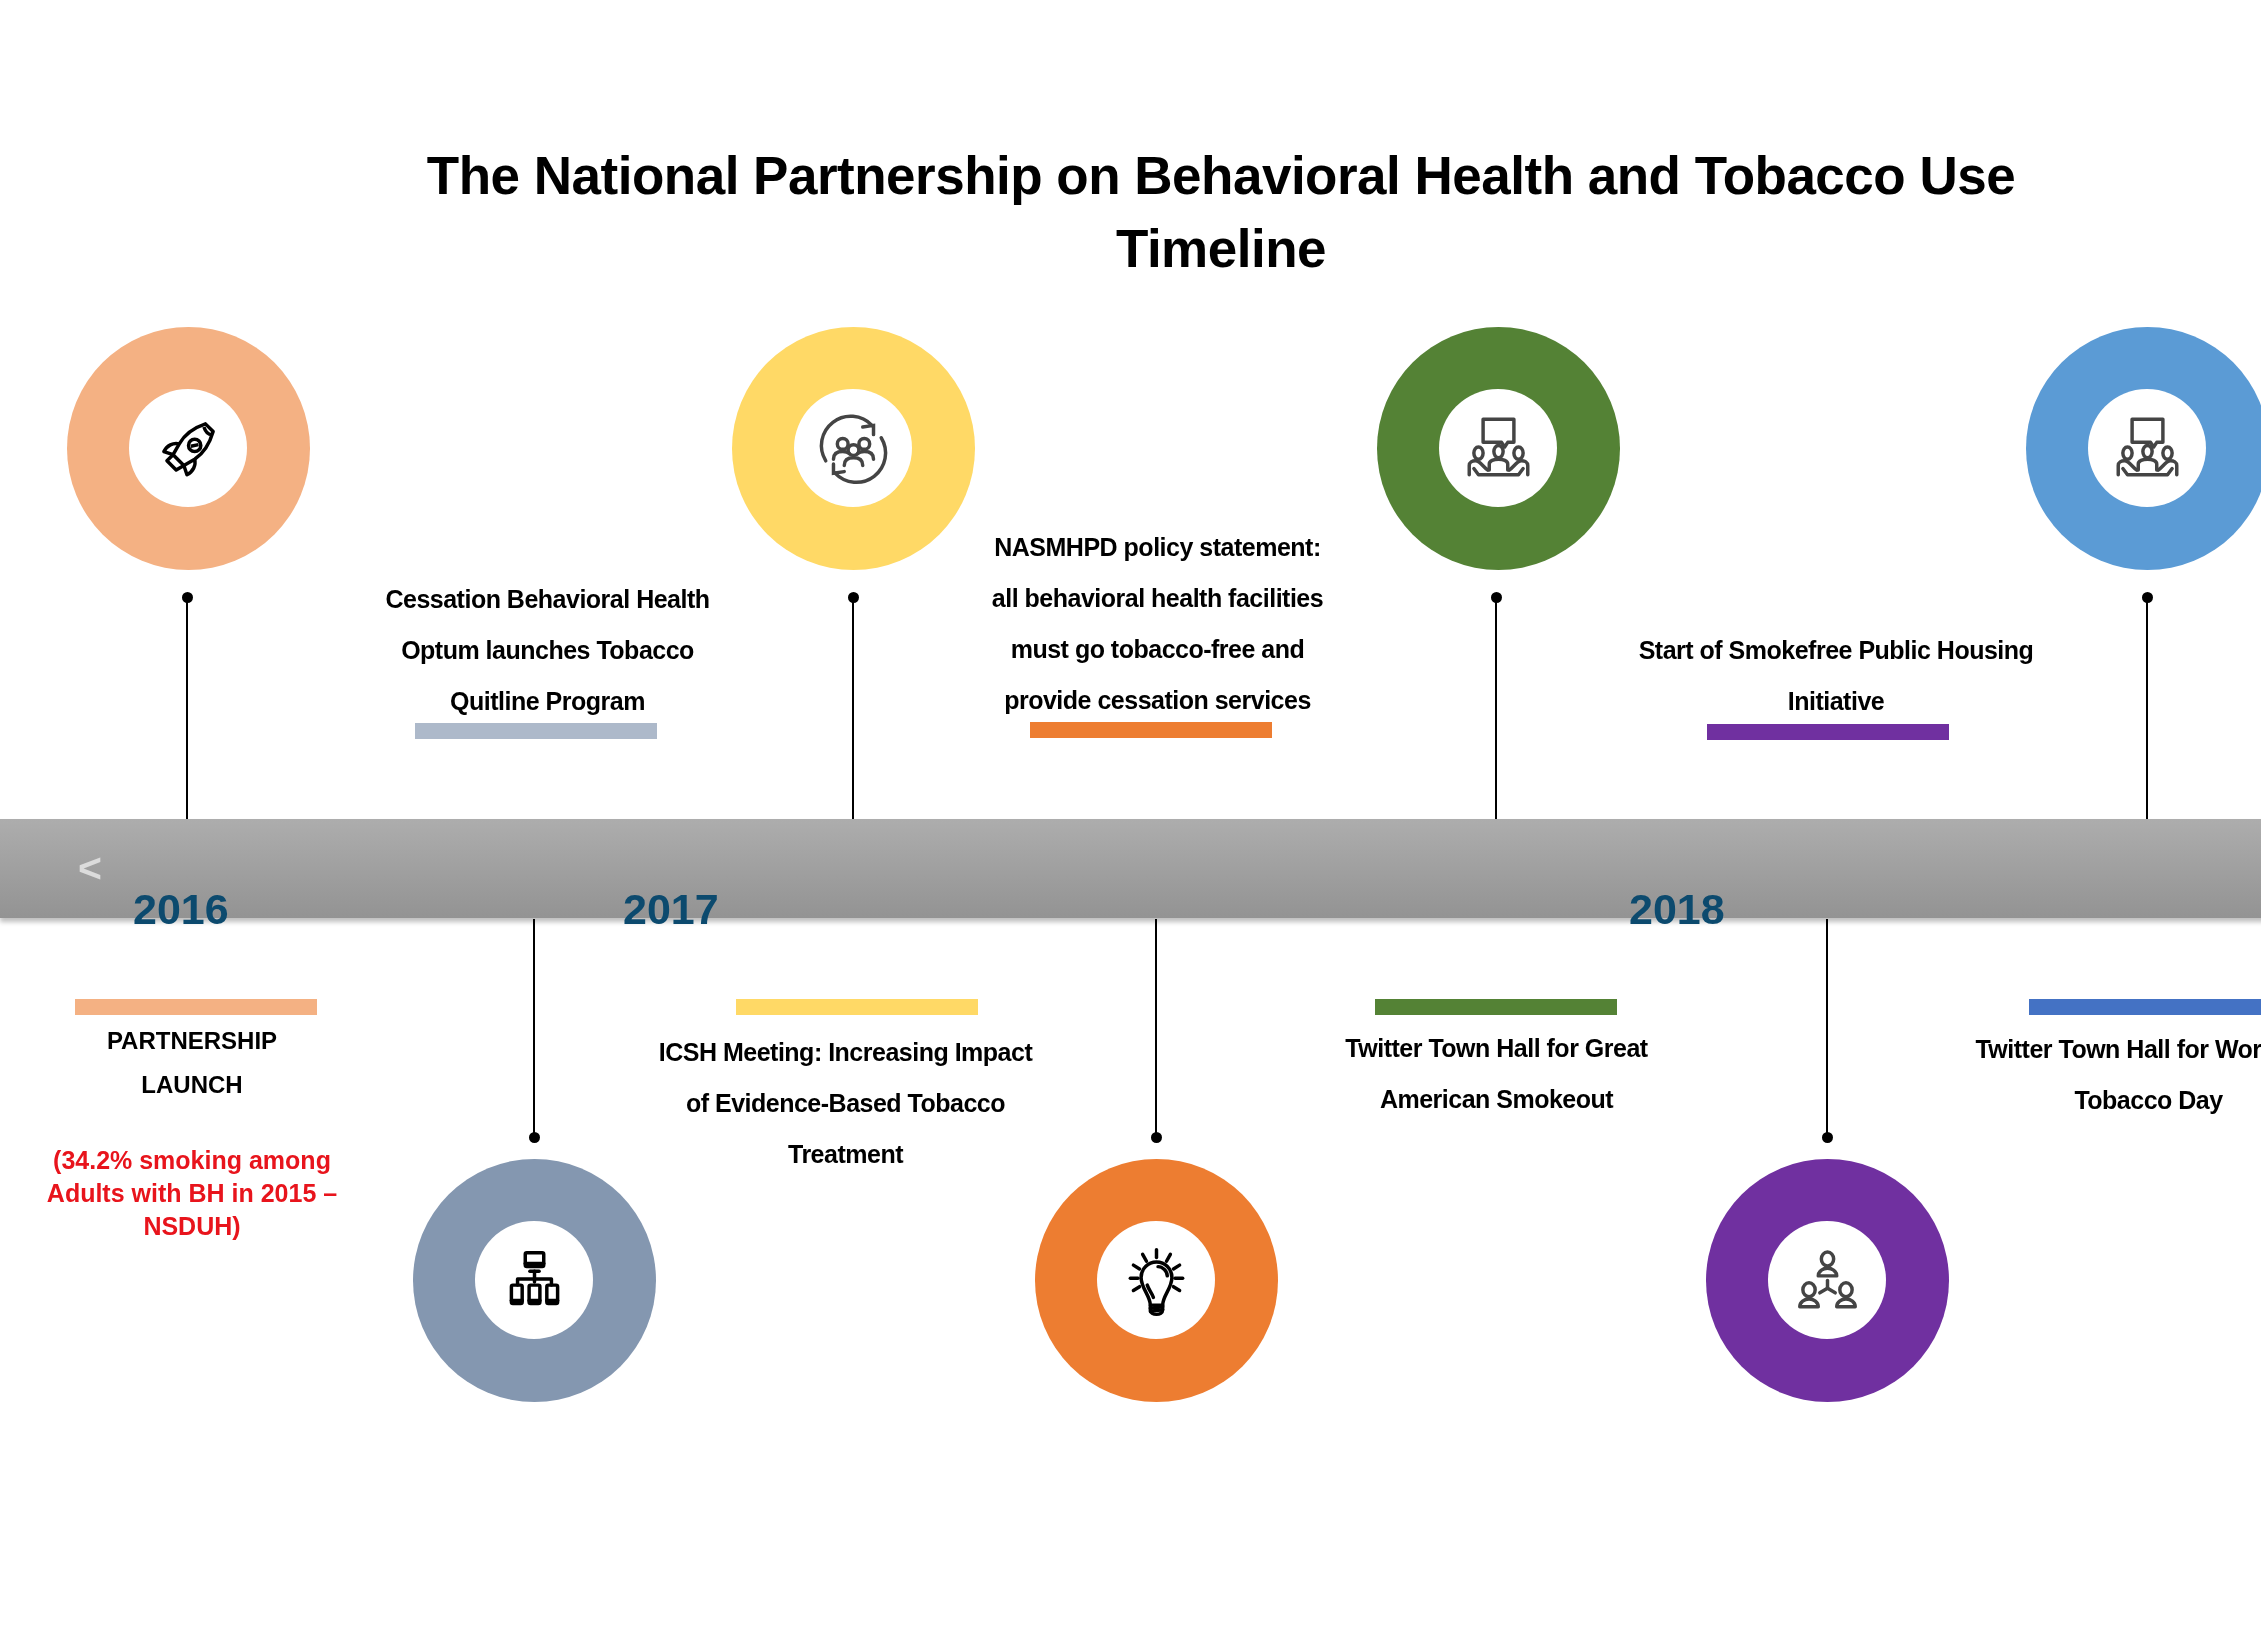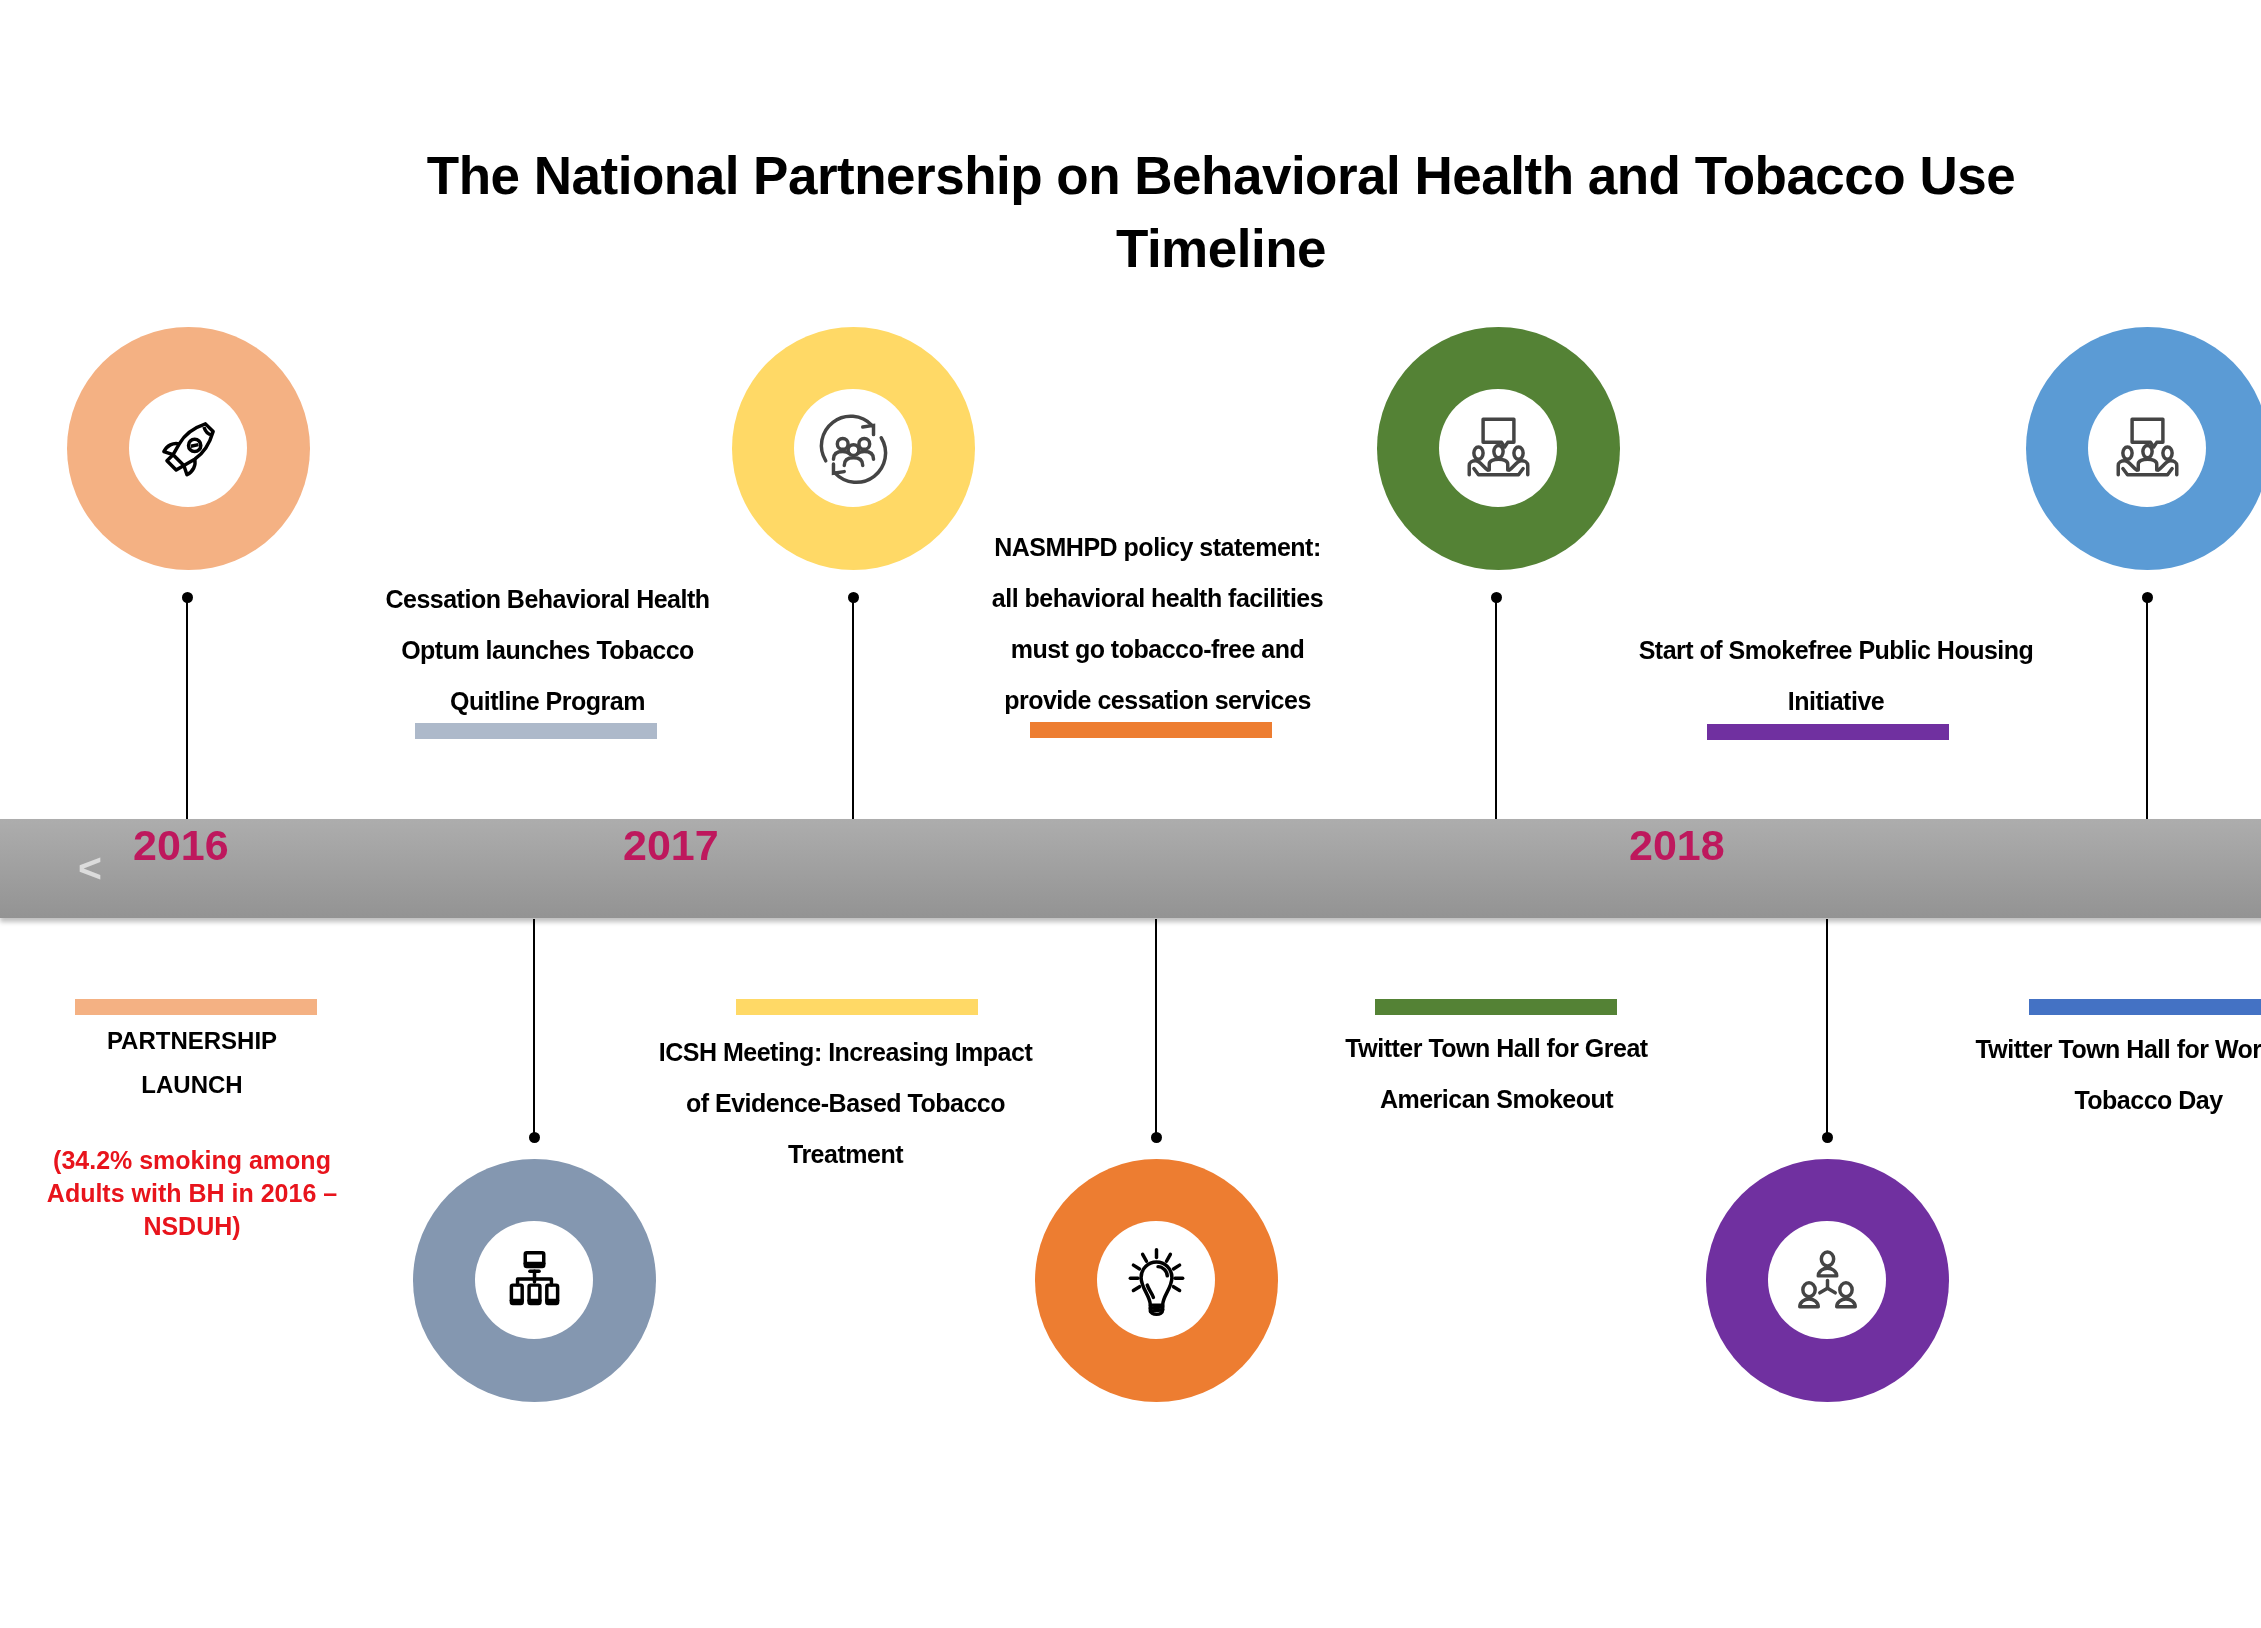--- a/index.html
+++ b/index.html
@@ -9,21 +9,21 @@
            font-size:53px; line-height:72px; letter-spacing:-0.5px; }
   .ring { position:absolute; width:243px; height:243px; border-radius:50%; }
   .ring .hole { position:absolute; left:62px; top:62px; width:118px; height:118px;
                 border-radius:50%; background:#fff; display:flex; align-items:center; justify-content:center; }
   .ring svg { width:77px; height:77px; }
   .stem { position:absolute; width:2.3px; background:#000; }
   .dot { position:absolute; width:11px; height:11px; border-radius:50%; background:#000; }
   .bar { position:absolute; left:0; top:819px; width:2442px; height:99px;
          background:linear-gradient(#adadad, #939393);
          box-shadow:0 3.6px 4.5px rgba(0,0,0,0.25); }
-  .year { position:absolute; top:818px; color:#be185d; font-weight:bold; font-size:43px; line-height:54px; }
+  .year { position:absolute; top:882px; color:#0c4a6e; font-weight:bold; font-size:43px; line-height:54px; }
   .arrow { position:absolute; top:841px; color:#dcdcdc; font-weight:bold; font-size:41px; line-height:54px; }
   .accent { position:absolute; height:16.3px; width:242px; }
   .evt { position:absolute; text-align:center; font-weight:bold; font-size:25px; line-height:51px; letter-spacing:-0.5px; }
   .launch-title { position:absolute; text-align:center; font-weight:bold; font-size:24px; line-height:44px; }
   .launch-note { position:absolute; text-align:center; font-weight:bold; font-size:25px; line-height:33px; color:#e8141c; }
 </style>
 </head>
 <body>
 
 <div class="title" style="top:140px;">The National Partnership on Behavioral Health and Tobacco Use</div>
@@ -133,21 +133,21 @@
 <div class="year" style="left:623px;">2017</div>
 <div class="year" style="left:1605px;margin-left:24px;">2018</div>
 
 <div class="accent" style="left:75px; top:999px; background:#f4b183;"></div>
 <div class="launch-title" style="left:18px; top:1019px; width:348px;">
   <div>PARTNERSHIP</div>
   <div>LAUNCH</div>
 </div>
 <div class="launch-note" style="left:9px; top:1108px; width:366px;margin-top:36px;">
   <div>(34.2% smoking among</div>
-  <div>Adults with BH in 2016 –</div>
+  <div>Adults with BH in 2015 –</div>
   <div>NSDUH)</div>
 </div>
 
 <div class="stem" style="left:533px; top:919px; height:218px;"></div>
 <div class="dot" style="left:529px; top:1132px;"></div>
 <div class="ring" style="left:413px; top:1159px; background:#8497b0;">
   <div class="hole">
     <svg viewBox="0 0 100 100">
       <g fill="none" stroke="#000" stroke-width="4.5" stroke-linejoin="round" stroke-linecap="round">
         <rect x="38" y="14" width="24" height="18" rx="2"></rect>

